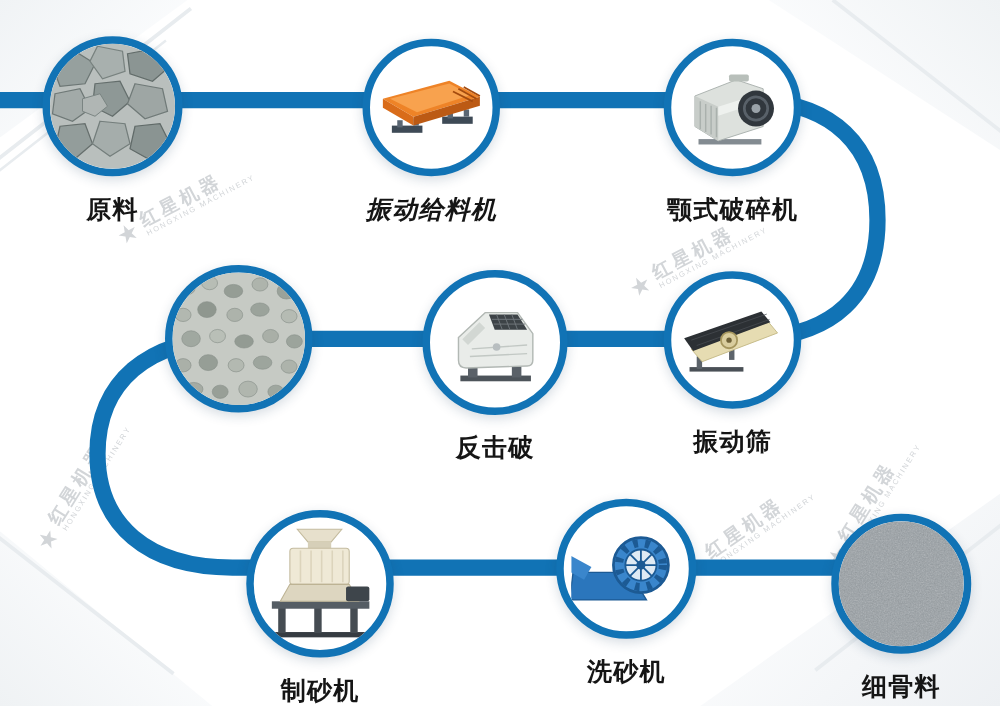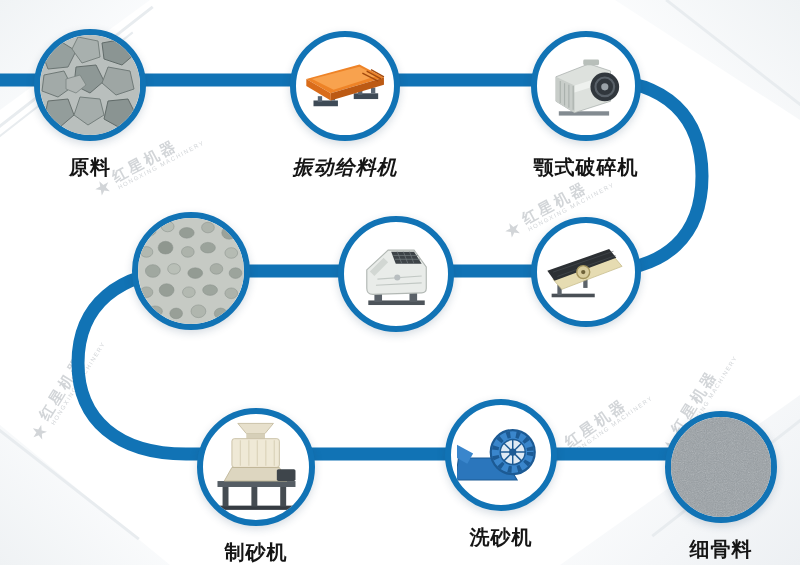--- a/index.html
+++ b/index.html
@@ -200,38 +200,40 @@
           <line x1="78" y1="16" x2="84" y2="32"></line>
           <line x1="57" y1="21" x2="89" y2="21"></line>
           <line x1="59" y1="26" x2="92" y2="26"></line>
         </g>
         <polygon points="26,42 44,24 50,30 32,48" fill="#d2d7d3"></polygon>
         <line x1="36" y1="52" x2="94" y2="48" stroke="#c2c8c4" stroke-width="1.5"></line>
         <line x1="34" y1="60" x2="94" y2="57" stroke="#c2c8c4" stroke-width="1.5"></line>
         <circle cx="62" cy="50" r="4" fill="#b8bec0"></circle>
       </svg>
     </div>
+    <div class="label">反击破</div>
   </div>
 
   <div class="node" style="left:531px;top:217px;--d:110px;">
     <div class="circle">
       <svg class="machine" viewBox="0 0 120 80">
         <rect x="12" y="70" width="60" height="5" fill="#4a5056"></rect>
         <rect x="20" y="58" width="6" height="14" fill="#5c636a"></rect>
         <rect x="56" y="48" width="6" height="14" fill="#5c636a"></rect>
         <polygon points="14,50 100,20 110,32 26,64" fill="#e6dcb2" stroke="#c3b784" stroke-width="1"></polygon>
         <polygon points="6,38 92,8 102,20 16,52" fill="#2c3034"></polygon>
         <g stroke="#4a4f54" stroke-width="0.8">
           <line x1="14" y1="40" x2="98" y2="11"></line>
           <line x1="20" y1="46" x2="101" y2="17"></line>
         </g>
         <circle cx="56" cy="40" r="9" fill="#d9cd9e" stroke="#a5965e" stroke-width="2"></circle>
         <circle cx="56" cy="40" r="3" fill="#6e6138"></circle>
       </svg>
     </div>
+    <div class="label">振动筛</div>
   </div>
 
   <div class="node" style="left:197px;top:408px;--d:118px;">
     <div class="circle">
       <svg class="machine" viewBox="0 0 110 110">
         <rect x="10" y="101" width="90" height="5" fill="#363c42"></rect>
         <rect x="16" y="78" width="7" height="24" fill="#454c52"></rect>
         <rect x="50" y="78" width="7" height="24" fill="#454c52"></rect>
         <rect x="84" y="78" width="7" height="24" fill="#454c52"></rect>
         <rect x="10" y="72" width="92" height="7" fill="#555d64"></rect>

